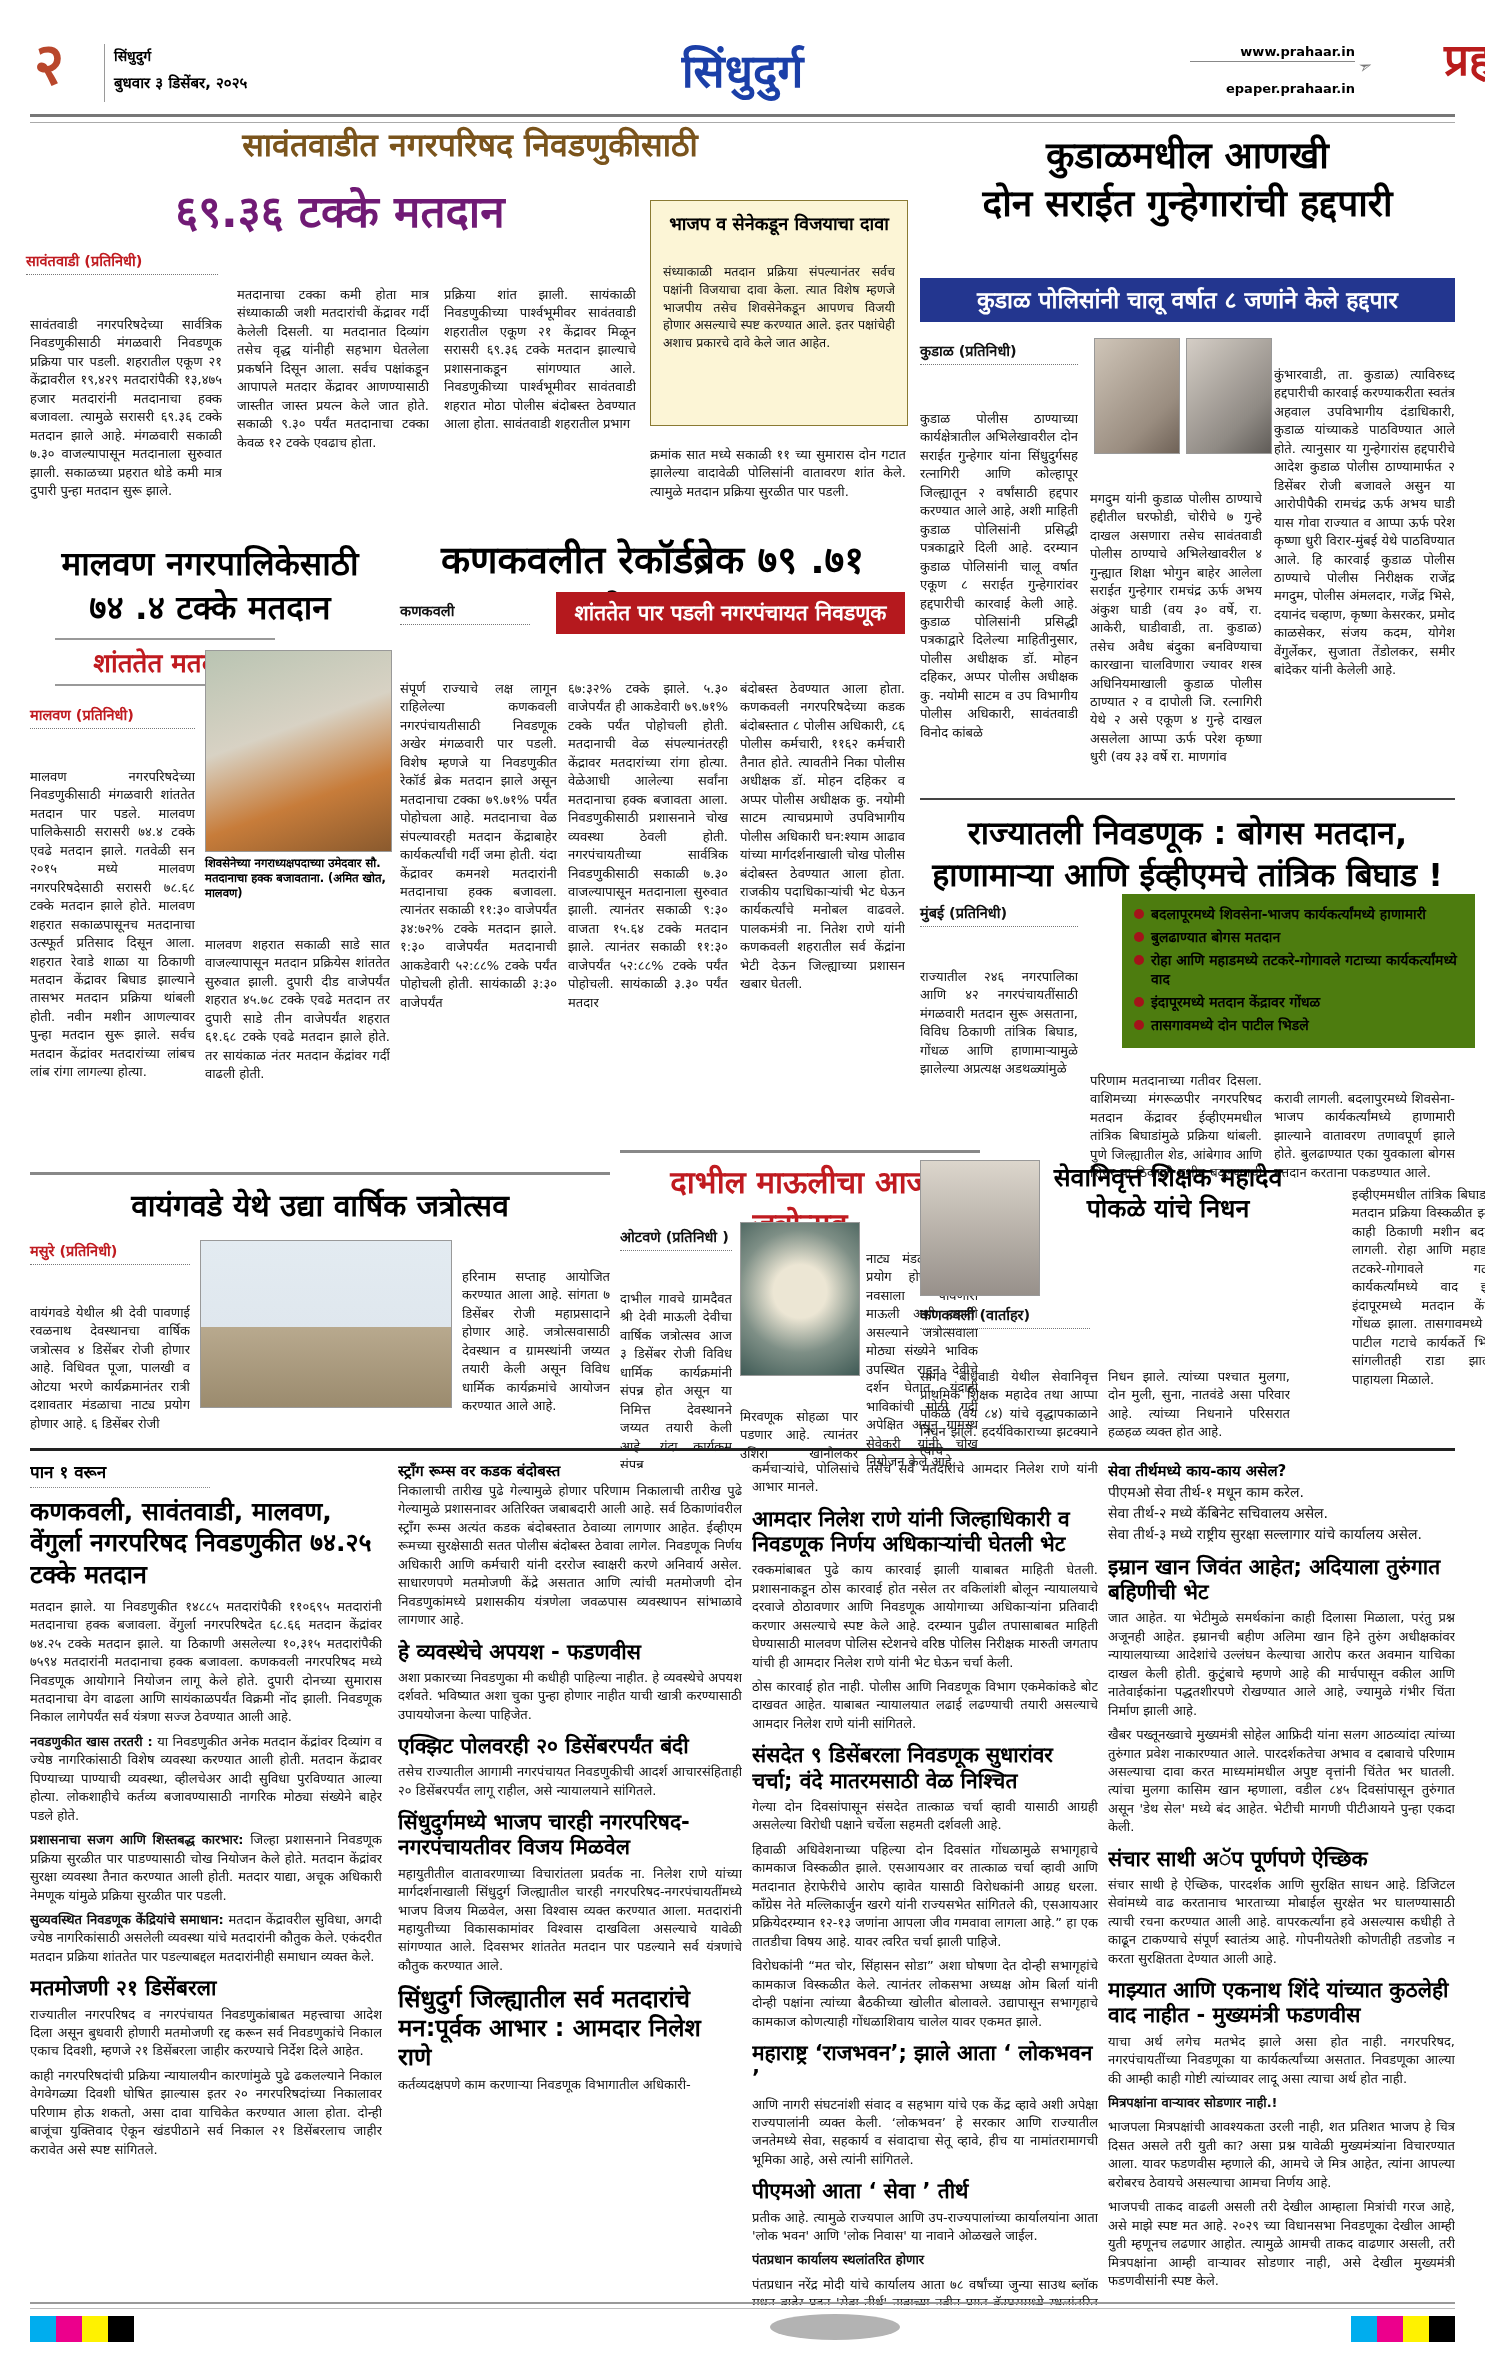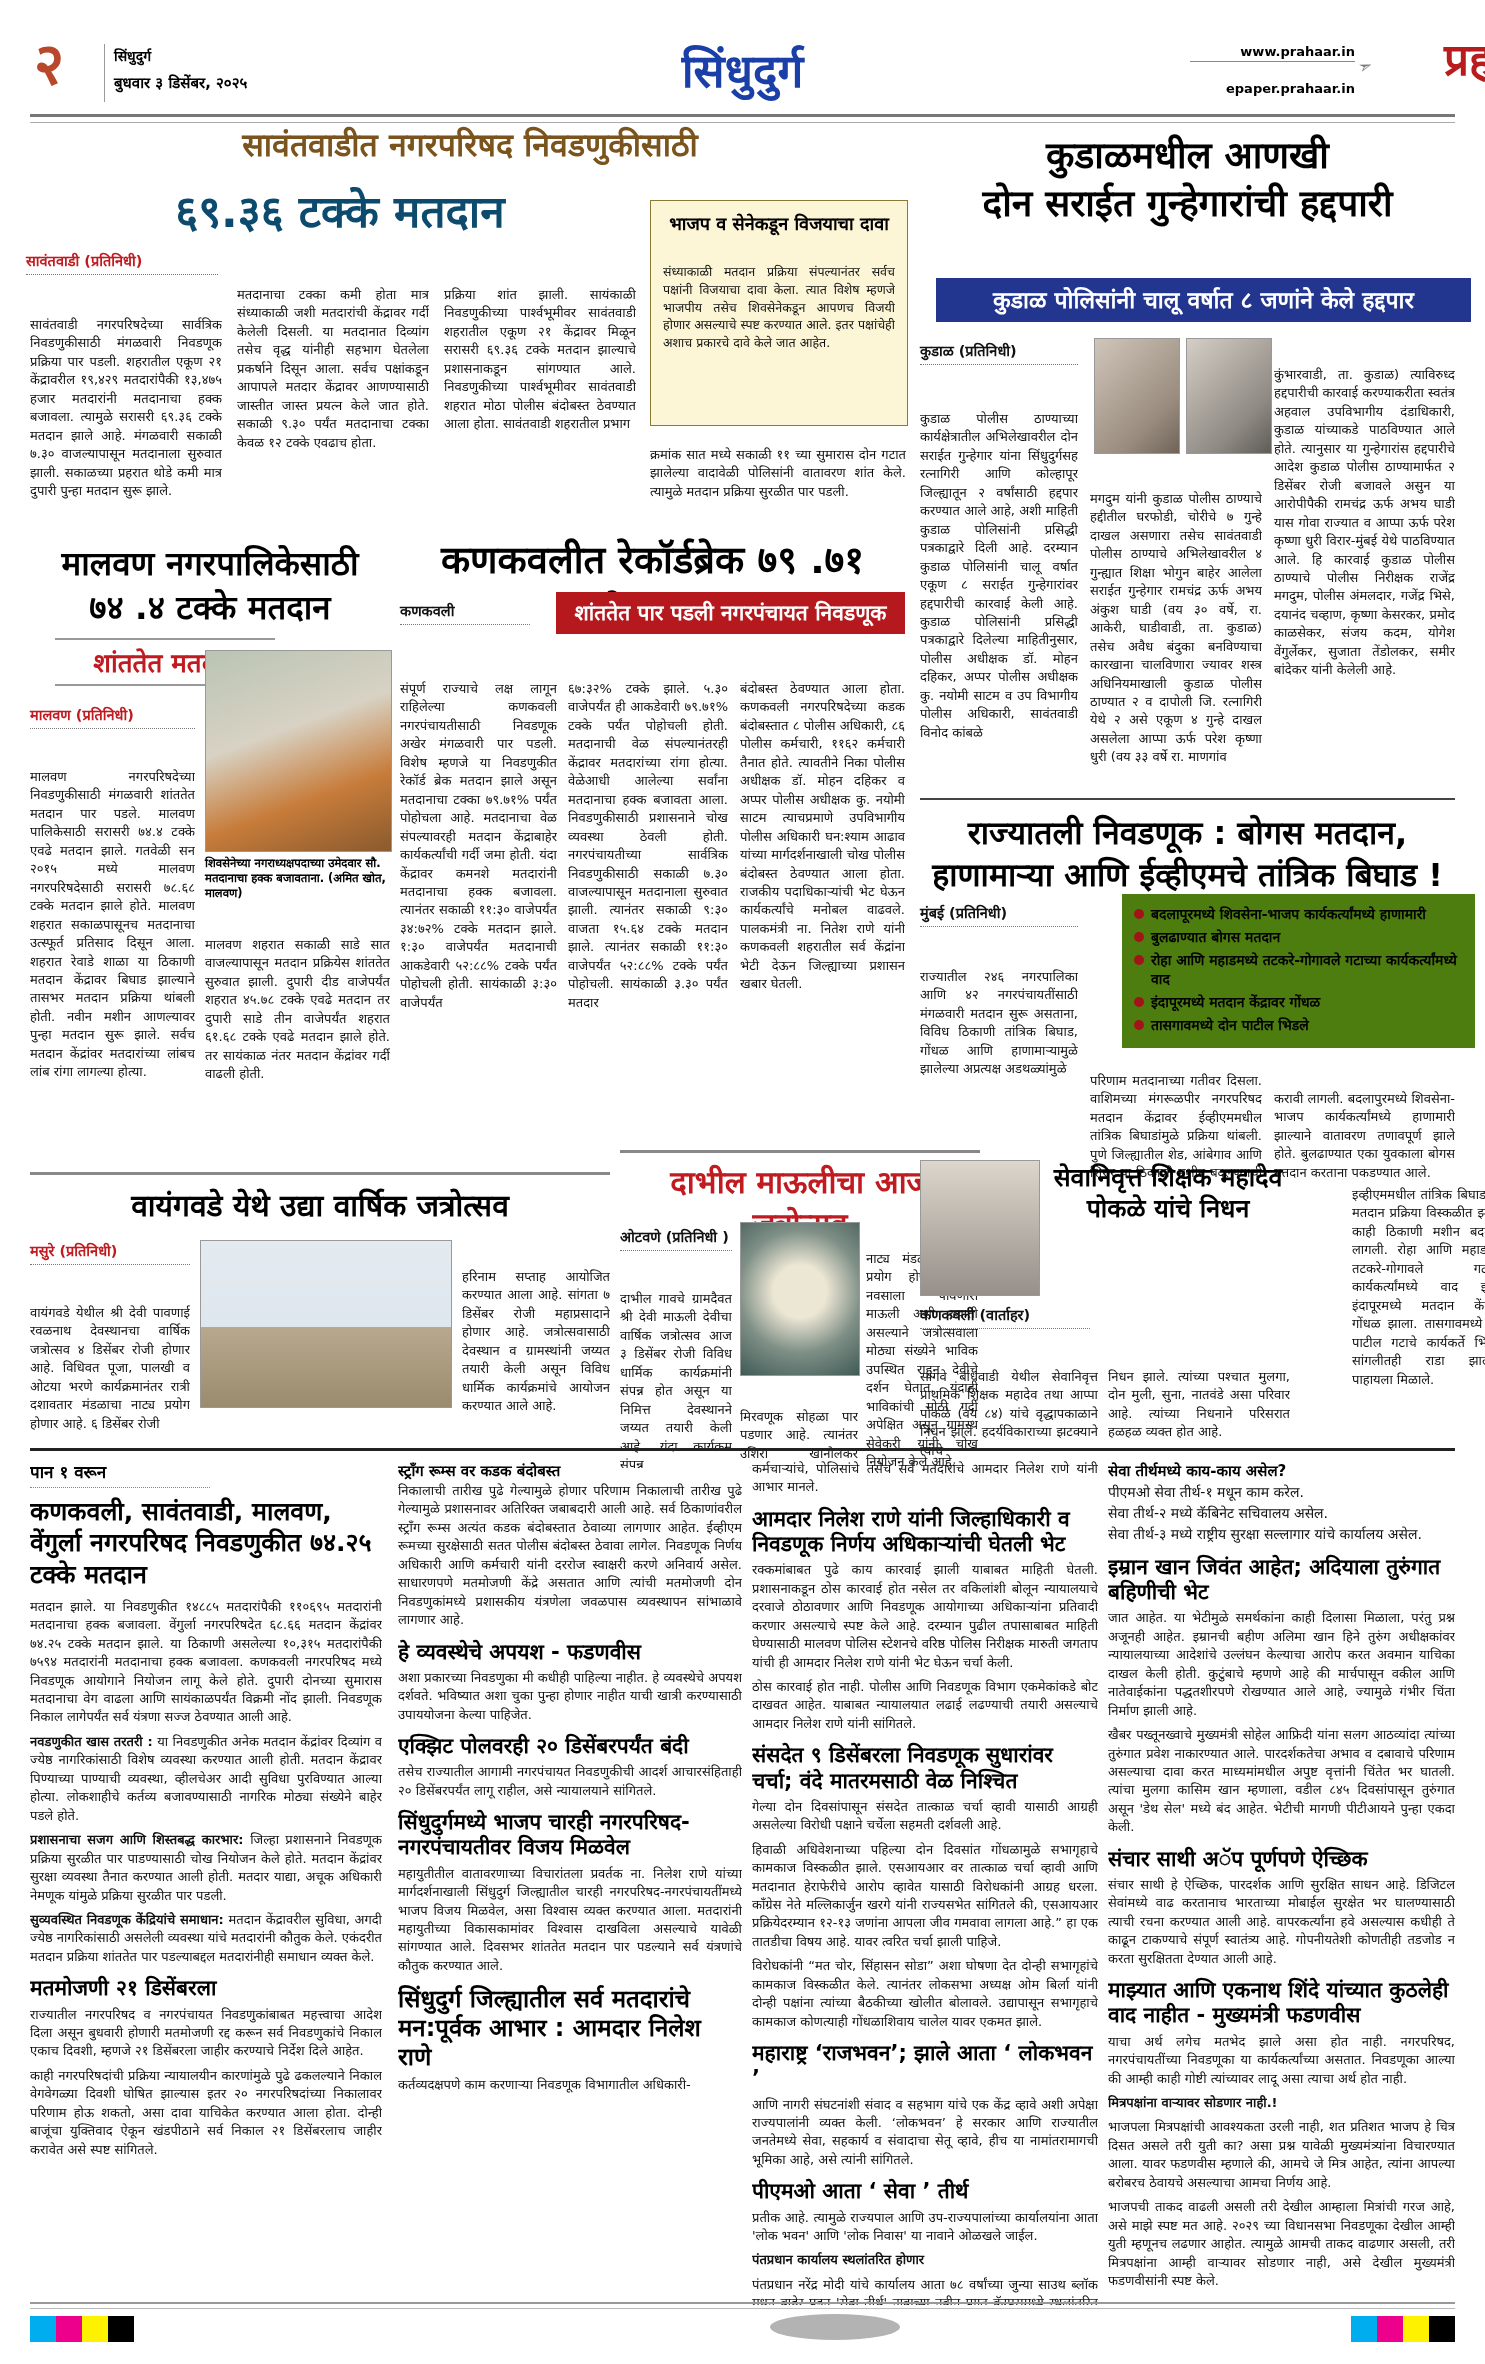--- a/index.html
+++ b/index.html
@@ -41,36 +41,36 @@
   <div class="abs hd" style="left:114px;top:46px;font-size:14px;">सिंधुदुर्ग</div>
   <div class="abs hd" style="left:114px;top:72px;font-size:15px;">बुधवार ३ डिसेंबर, २०२५</div>
   <div class="abs hd center" style="left:560px;top:38px;width:365px;font-size:46px;color:#1b3fa8;">सिंधुदुर्ग</div>
   <div class="abs hd" style="left:1190px;top:44px;width:165px;font-size:13px;text-align:right;border-bottom:1px solid #888;padding-bottom:2px;">www.prahaar.in</div>
   <div class="abs hd" style="left:1190px;top:66px;width:165px;font-size:13px;text-align:right;margin-top:15px;">epaper.prahaar.in</div>
   <div class="abs" style="left:1358px;top:56px;font-size:17px;color:#777;transform:rotate(-20deg);">➣</div>
   <div class="abs hd" style="left:1444px;top:28px;font-size:44px;color:#b91c1c;">प्रहार</div>
   <div class="abs" style="left:30px;top:114px;width:1425px;height:5px;border-top:3px solid #777;border-bottom:1px solid #aaa;"></div>
 
   <div class="abs hd center" style="left:30px;top:122px;width:880px;font-size:32px;color:#7a541c;">सावंतवाडीत नगरपरिषद निवडणुकीसाठी</div>
-  <div class="abs hd center" style="left:30px;top:180px;width:620px;font-size:44px;color:#0c4a6e;">६९.३६ टक्के मतदान</div>
+  <div class="abs hd center" style="left:30px;top:180px;width:620px;font-size:44px;color:#701a75;">६९.३६ टक्के मतदान</div>
 
   <div class="abs ybox" style="left:650px;top:200px;width:232px;height:204px;padding:10px 12px;">
     <div class="hd center" style="font-size:18px;margin-bottom:8px;">भाजप व सेनेकडून विजयाचा दावा</div>
     <div class="jt" style="font-size:12.5px;height:140px;">संध्याकाळी मतदान प्रक्रिया संपल्यानंतर सर्वच पक्षांनी विजयाचा दावा केला. त्यात विशेष म्हणजे भाजपीय तसेच शिवसेनेकडून आपणच विजयी होणार असल्याचे स्पष्ट करण्यात आले. इतर पक्षांचेही अशाच प्रकारचे दावे केले जात आहेत.</div>
   </div>
 
   <div class="abs byline red" style="left:26px;top:250px;width:192px;">सावंतवाडी (प्रतिनिधी)</div>
   <div class="abs jt" style="left:30px;top:288px;width:192px;height:232px;">सावंतवाडी नगरपरिषदेच्या सार्वत्रिक निवडणुकीसाठी मंगळवारी निवडणूक प्रक्रिया पार पडली. शहरातील एकूण २१ केंद्रावरील १९,४२९ मतदारांपैकी १३,४७५ हजार मतदारांनी मतदानाचा हक्क बजावला. त्यामुळे सरासरी ६९.३६ टक्के मतदान झाले आहे. मंगळवारी सकाळी ७.३० वाजल्यापासून मतदानाला सुरुवात झाली. सकाळच्या प्रहरात थोडे कमी मात्र दुपारी पुन्हा मतदान सुरू झाले.</div>
   <div class="abs jt" style="left:237px;top:258px;width:192px;height:262px;">मतदानाचा टक्का कमी होता मात्र संध्याकाळी जशी मतदारांची केंद्रावर गर्दी केलेली दिसली. या मतदानात दिव्यांग तसेच वृद्ध यांनीही सहभाग घेतलेला प्रकर्षाने दिसून आला. सर्वच पक्षांकडून आपापले मतदार केंद्रावर आणण्यासाठी जास्तीत जास्त प्रयत्न केले जात होते. सकाळी ९.३० पर्यंत मतदानाचा टक्का केवळ १२ टक्के एवढाच होता.</div>
   <div class="abs jt" style="left:444px;top:258px;width:192px;height:262px;">प्रक्रिया शांत झाली. सायंकाळी निवडणुकीच्या पार्श्वभूमीवर सावंतवाडी शहरातील एकूण २१ केंद्रावर मिळून सरासरी ६९.३६ टक्के मतदान झाल्याचे प्रशासनाकडून सांगण्यात आले. निवडणुकीच्या पार्श्वभूमीवर सावंतवाडी शहरात मोठा पोलीस बंदोबस्त ठेवण्यात आला होता. सावंतवाडी शहरातील प्रभाग</div>
   <div class="abs jt" style="left:650px;top:418px;width:256px;height:102px;">क्रमांक सात मध्ये सकाळी ११ च्या सुमारास दोन गटात झालेल्या वादावेळी पोलिसांनी वातावरण शांत केले. त्यामुळे मतदान प्रक्रिया सुरळीत पार पडली.</div>
 
   <div class="abs hd center" style="left:920px;top:128px;width:535px;font-size:37px;">कुडाळमधील आणखी</div>
   <div class="abs hd center" style="left:920px;top:176px;width:535px;font-size:37px;">दोन सराईत गुन्हेगारांची हद्दपारी</div>
-  <div class="abs strip" style="left:920px;top:278px;width:535px;height:44px;line-height:44px;font-size:23px;background:#23368f;margin-left:16px;">कुडाळ पोलिसांनी चालू वर्षात ८ जणांने केले हद्दपार</div>
+  <div class="abs strip" style="left:920px;top:278px;width:535px;height:44px;line-height:44px;font-size:23px;background:#23368f;">कुडाळ पोलिसांनी चालू वर्षात ८ जणांने केले हद्दपार</div>
   <div class="abs byline" style="left:920px;top:340px;width:158px;">कुडाळ (प्रतिनिधी)</div>
   <div class="abs photo ph-mug1" style="left:1094px;top:338px;width:84px;height:114px;"></div>
   <div class="abs photo ph-mug2" style="left:1186px;top:338px;width:84px;height:114px;"></div>
   <div class="abs jt" style="left:920px;top:382px;width:158px;height:408px;">कुडाळ पोलीस ठाण्याच्या कार्यक्षेत्रातील अभिलेखावरील दोन सराईत गुन्हेगार यांना सिंधुदुर्गसह रत्नागिरी आणि कोल्हापूर जिल्ह्यातून २ वर्षांसाठी हद्दपार करण्यात आले आहे, अशी माहिती कुडाळ पोलिसांनी प्रसिद्धी पत्रकाद्वारे दिली आहे. दरम्यान कुडाळ पोलिसांनी चालू वर्षात एकूण ८ सराईत गुन्हेगारांवर हद्दपारीची कारवाई केली आहे. कुडाळ पोलिसांनी प्रसिद्धी पत्रकाद्वारे दिलेल्या माहितीनुसार, पोलीस अधीक्षक डॉ. मोहन दहिकर, अप्पर पोलीस अधीक्षक कु. नयोमी साटम व उप विभागीय पोलीस अधिकारी, सावंतवाडी विनोद कांबळे</div>
   <div class="abs jt" style="left:1090px;top:462px;width:172px;height:328px;">मगदुम यांनी कुडाळ पोलीस ठाण्याचे हद्दीतील घरफोडी, चोरीचे ७ गुन्हे दाखल असणारा तसेच सावंतवाडी पोलीस ठाण्याचे अभिलेखावरील ४ गुन्ह्यात शिक्षा भोगुन बाहेर आलेला सराईत गुन्हेगार रामचंद्र ऊर्फ अभय अंकुश घाडी (वय ३० वर्षे, रा. आकेरी, घाडीवाडी, ता. कुडाळ) तसेच अवैध बंदुका बनविण्याचा कारखाना चालविणारा ज्यावर शस्त्र अधिनियमाखाली कुडाळ पोलीस ठाण्यात २ व दापोली जि. रत्नागिरी येथे २ असे एकूण ४ गुन्हे दाखल असलेला आप्पा ऊर्फ परेश कृष्णा धुरी (वय ३३ वर्षे रा. माणगांव</div>
   <div class="abs jt" style="left:1274px;top:338px;width:181px;height:452px;">कुंभारवाडी, ता. कुडाळ) त्याविरुध्द हद्दपारीची कारवाई करण्याकरीता स्वतंत्र अहवाल उपविभागीय दंडाधिकारी, कुडाळ यांच्याकडे पाठविण्यात आले होते. त्यानुसार या गुन्हेगारांस हद्दपारीचे आदेश कुडाळ पोलीस ठाण्यामार्फत २ डिसेंबर रोजी बजावले असुन या आरोपीपैकी रामचंद्र ऊर्फ अभय घाडी यास गोवा राज्यात व आप्पा ऊर्फ परेश कृष्णा धुरी विरार-मुंबई येथे पाठविण्यात आले. हि कारवाई कुडाळ पोलीस ठाण्याचे पोलीस निरीक्षक राजेंद्र मगदुम, पोलीस अंमलदार, गजेंद्र भिसे, दयानंद चव्हाण, कृष्णा केसरकर, प्रमोद काळसेकर, संजय कदम, योगेश वेंगुर्लेकर, सुजाता तेंडोलकर, समीर बांदेकर यांनी केलेली आहे.</div>
   <div class="abs" style="left:920px;top:798px;width:535px;height:2px;background:#444;"></div>
 
   <div class="abs hd center" style="left:920px;top:810px;width:535px;font-size:32px;">राज्यातली निवडणूक : बोगस मतदान,</div>
   <div class="abs hd center" style="left:920px;top:852px;width:535px;font-size:32px;">हाणामाऱ्या आणि ईव्हीएमचे तांत्रिक बिघाड !</div>

